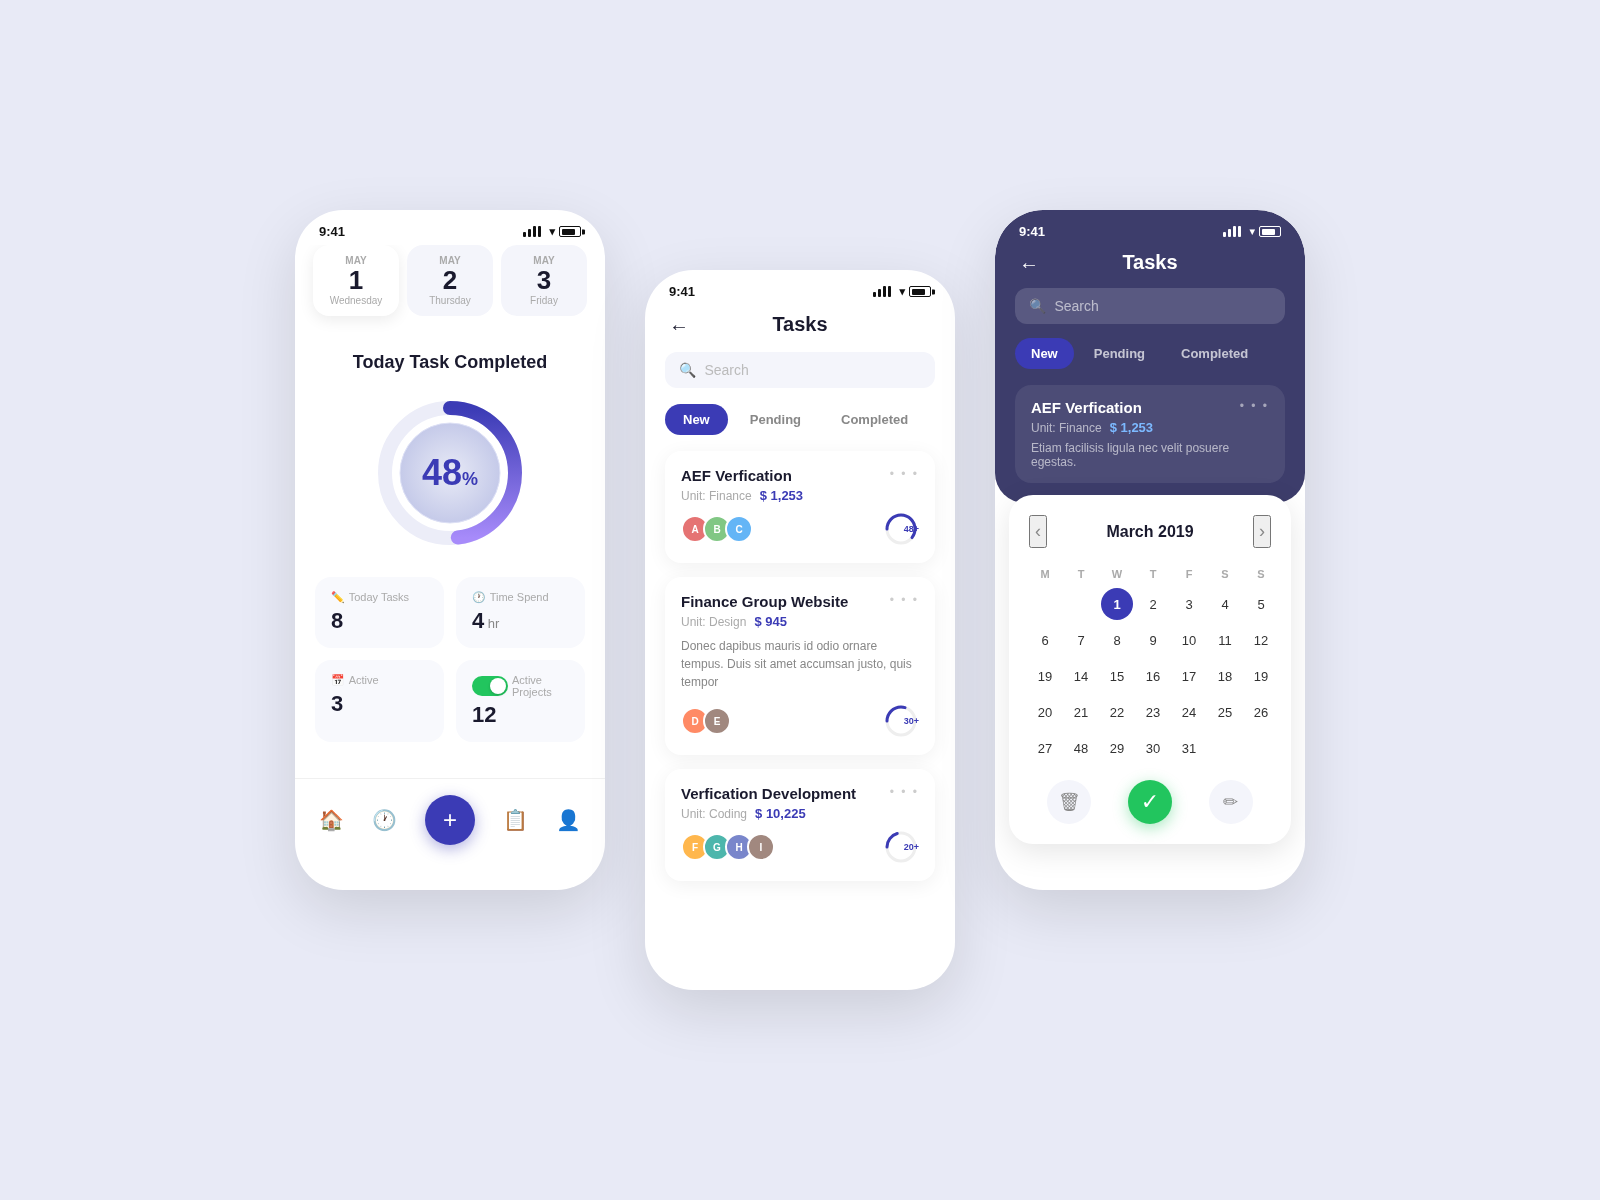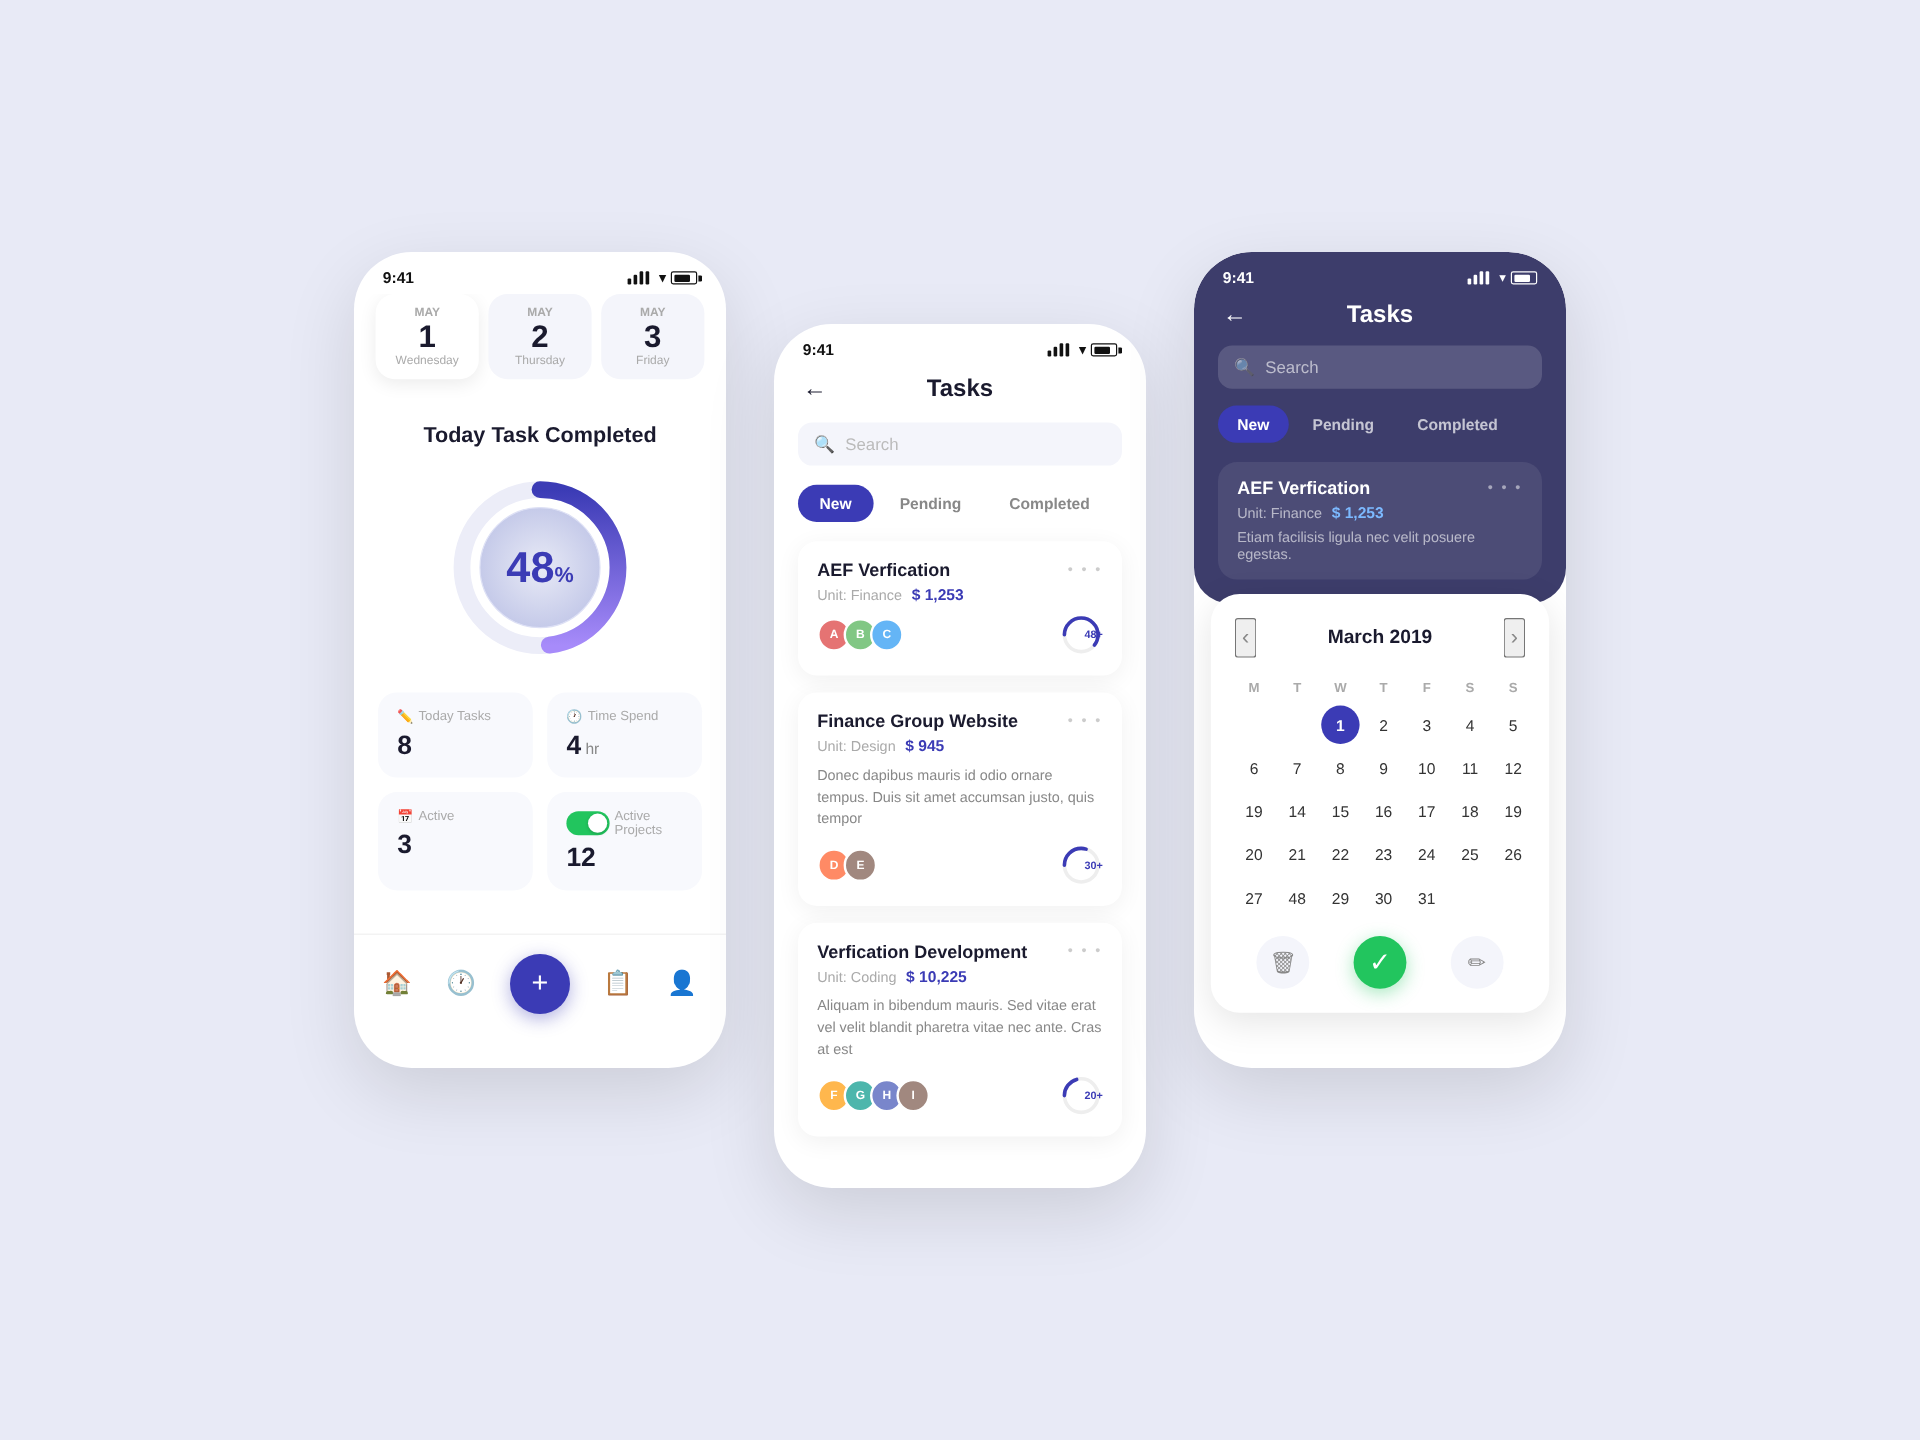--- a/index.html
+++ b/index.html
@@ -427,21 +427,20 @@
 
     <div class="task-card">
       <div class="tc-header">
         <span class="tc-name">Verfication Development</span>
         <span class="tc-more">• • •</span>
       </div>
       <div class="tc-meta">
         <span class="tc-unit">Unit: Coding</span>
         <span class="tc-price">$ 10,225</span>
       </div>
-      <div class="tc-desc">Aliquam in bibendum mauris. Sed vitae erat vel velit blandit pharetra vitae nec ante. Cras at est</div>
       <div class="tc-footer">
         <div class="avatars">
           <div class="avatar-circle" style="background:#ffb74d">F</div>
           <div class="avatar-circle" style="background:#4db6ac">G</div>
           <div class="avatar-circle" style="background:#7986cb">H</div>
           <div class="avatar-circle" style="background:#a1887f">I</div>
         </div>
         <div class="progress-ring">
           <svg width="36" height="36" viewBox="0 0 36 36">
             <circle cx="18" cy="18" r="14" fill="none" stroke="#eee" stroke-width="3"></circle>

